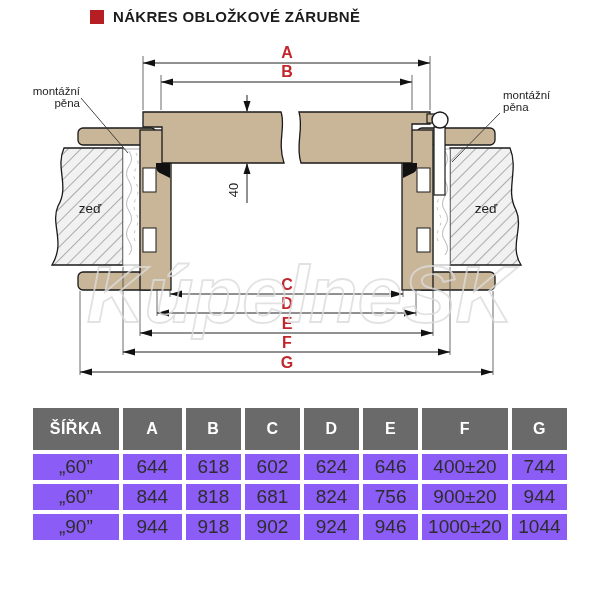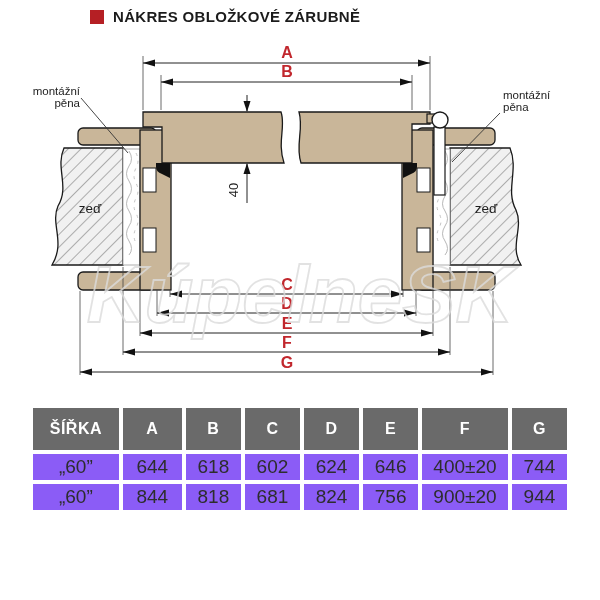--- a/index.html
+++ b/index.html
@@ -177,16 +177,26 @@
       <tr>
         <td>„60”</td>
         <td>844</td>
         <td>818</td>
         <td>681</td>
         <td>824</td>
         <td>756</td>
         <td>900±20</td>
         <td>944</td>
       </tr>
+      <tr>
+        <td>„90”</td>
+        <td>944</td>
+        <td>918</td>
+        <td>902</td>
+        <td>924</td>
+        <td>946</td>
+        <td>1000±20</td>
+        <td>1044</td>
+      </tr>
     </tbody>
   </table>
 
 </div>
 
 </body></html>

